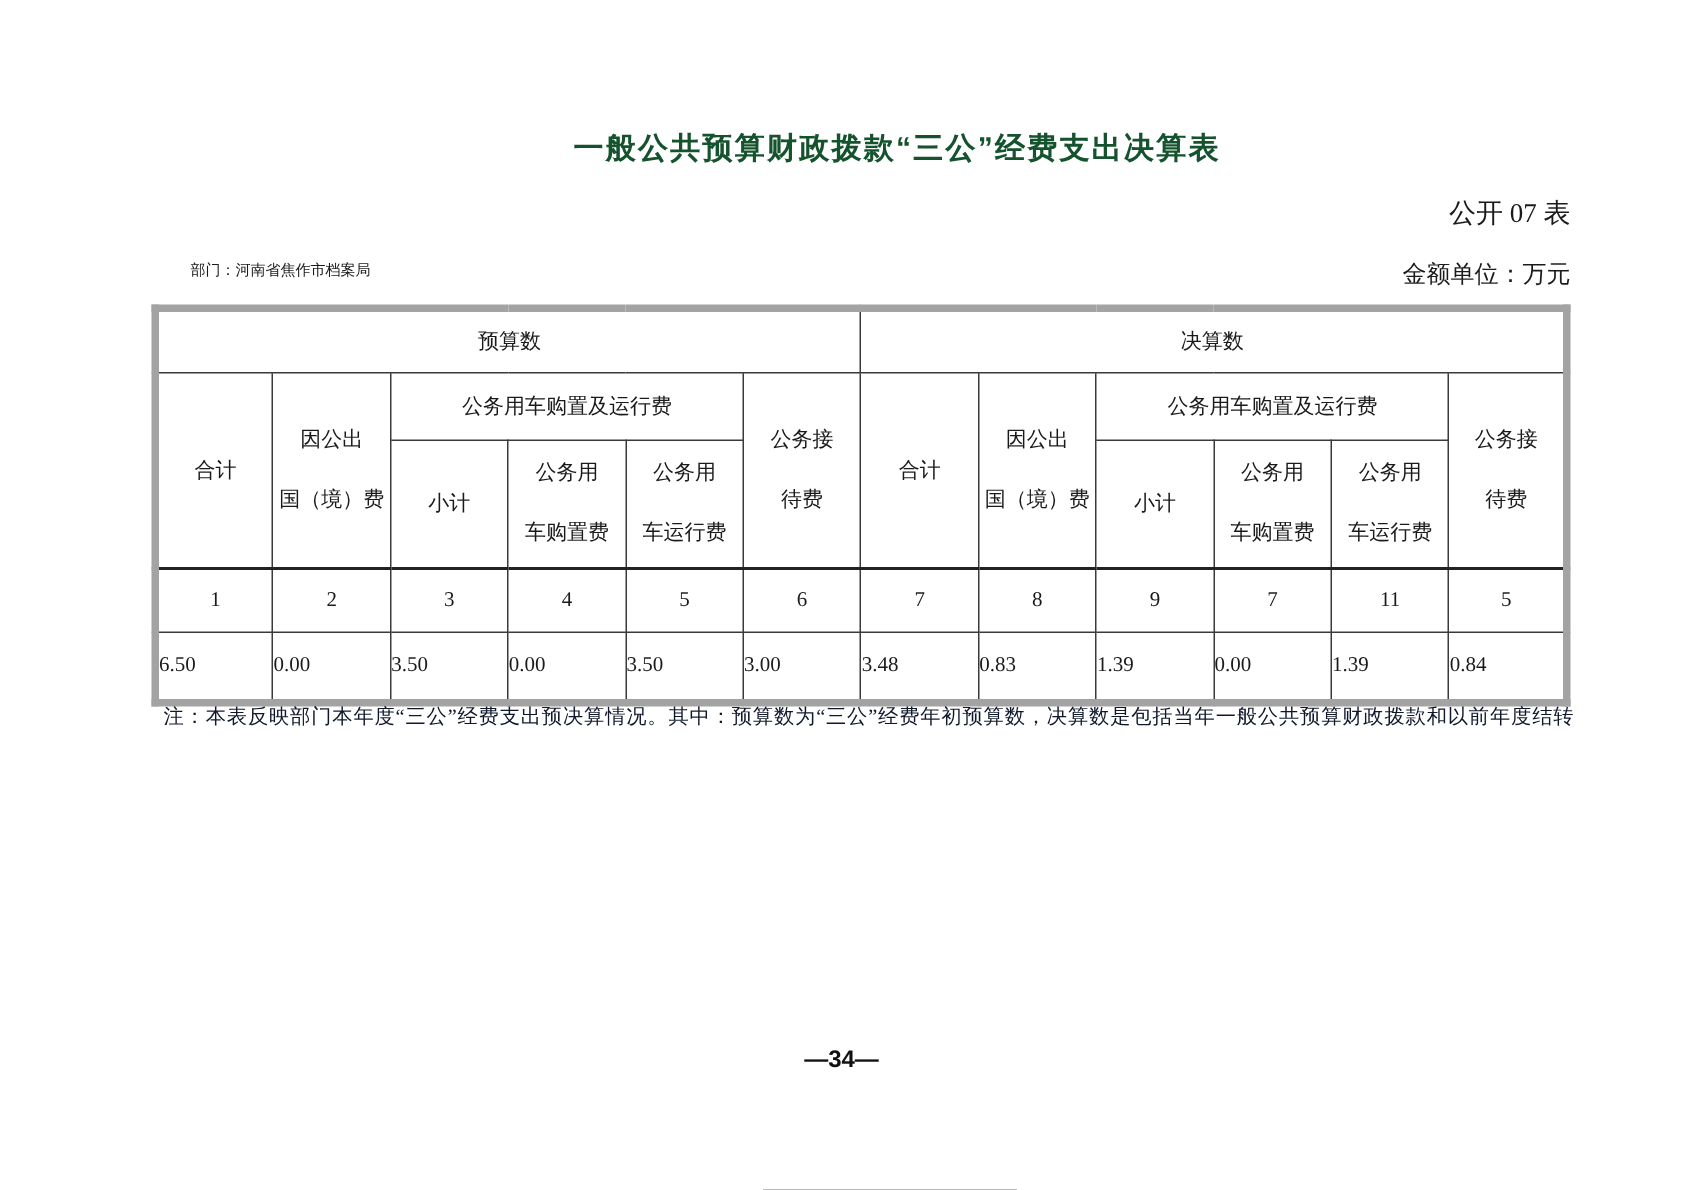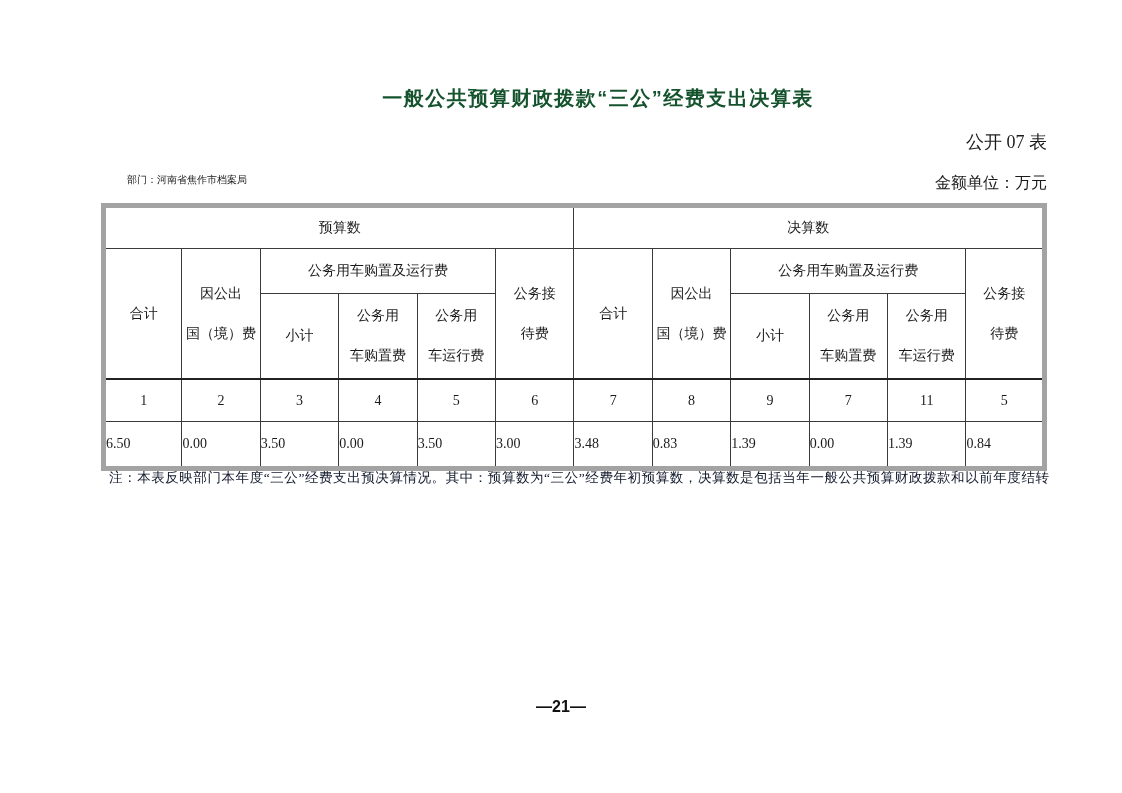--- a/index.html
+++ b/index.html
@@ -201,15 +201,15 @@
         <td>1.39</td>
         <td>0.84</td>
       </tr>
     </tbody>
   </table>
 
   <div class="note">
     <div class="note-line1">注：本表反映部门本年度“三公”经费支出预决算情况。其中：预算数为“三公”经费年初预算数，决算数是包括当年一般公共预算财政拨款和以前年度结转</div>
   </div>
 
-  <div class="page-num">—21—</div>
+  <div class="page-num">—34—</div>
 
 </div>
 
 </body></html>

